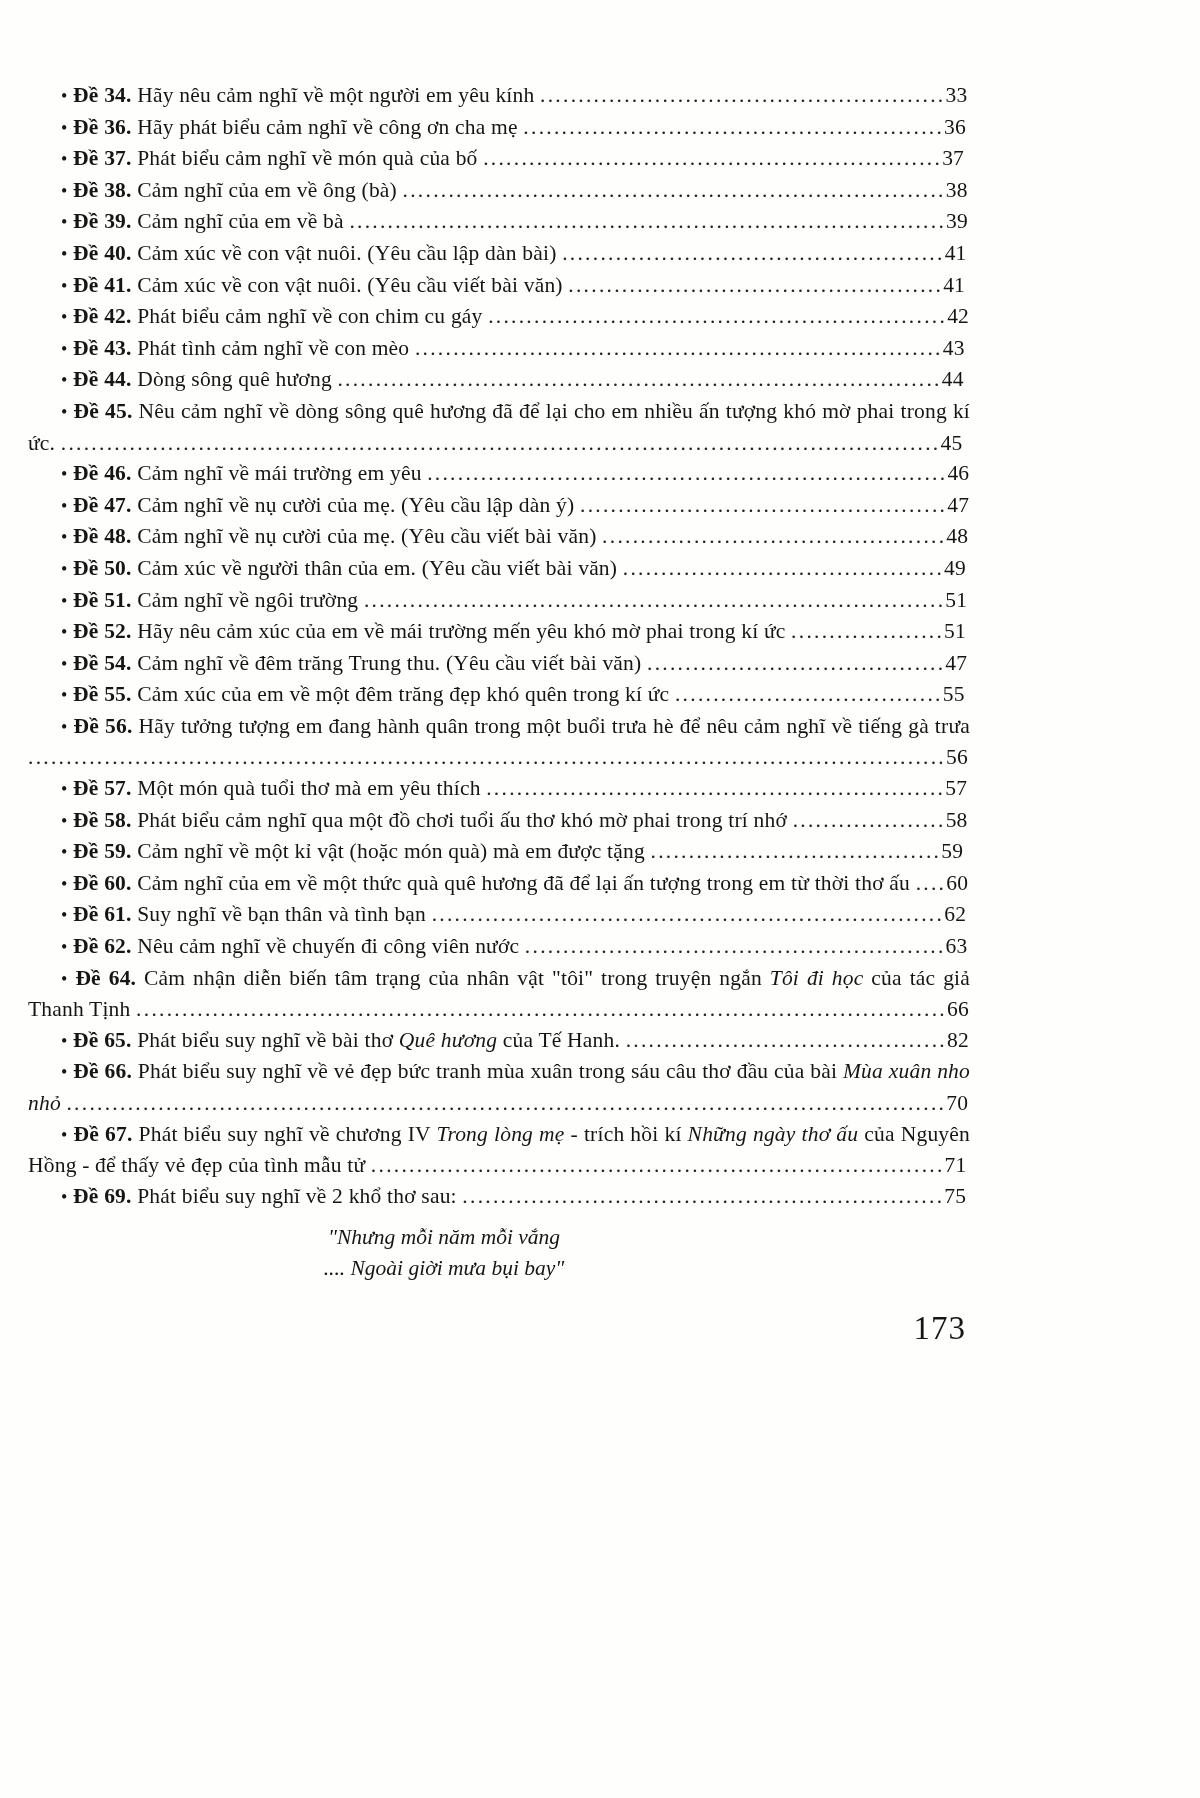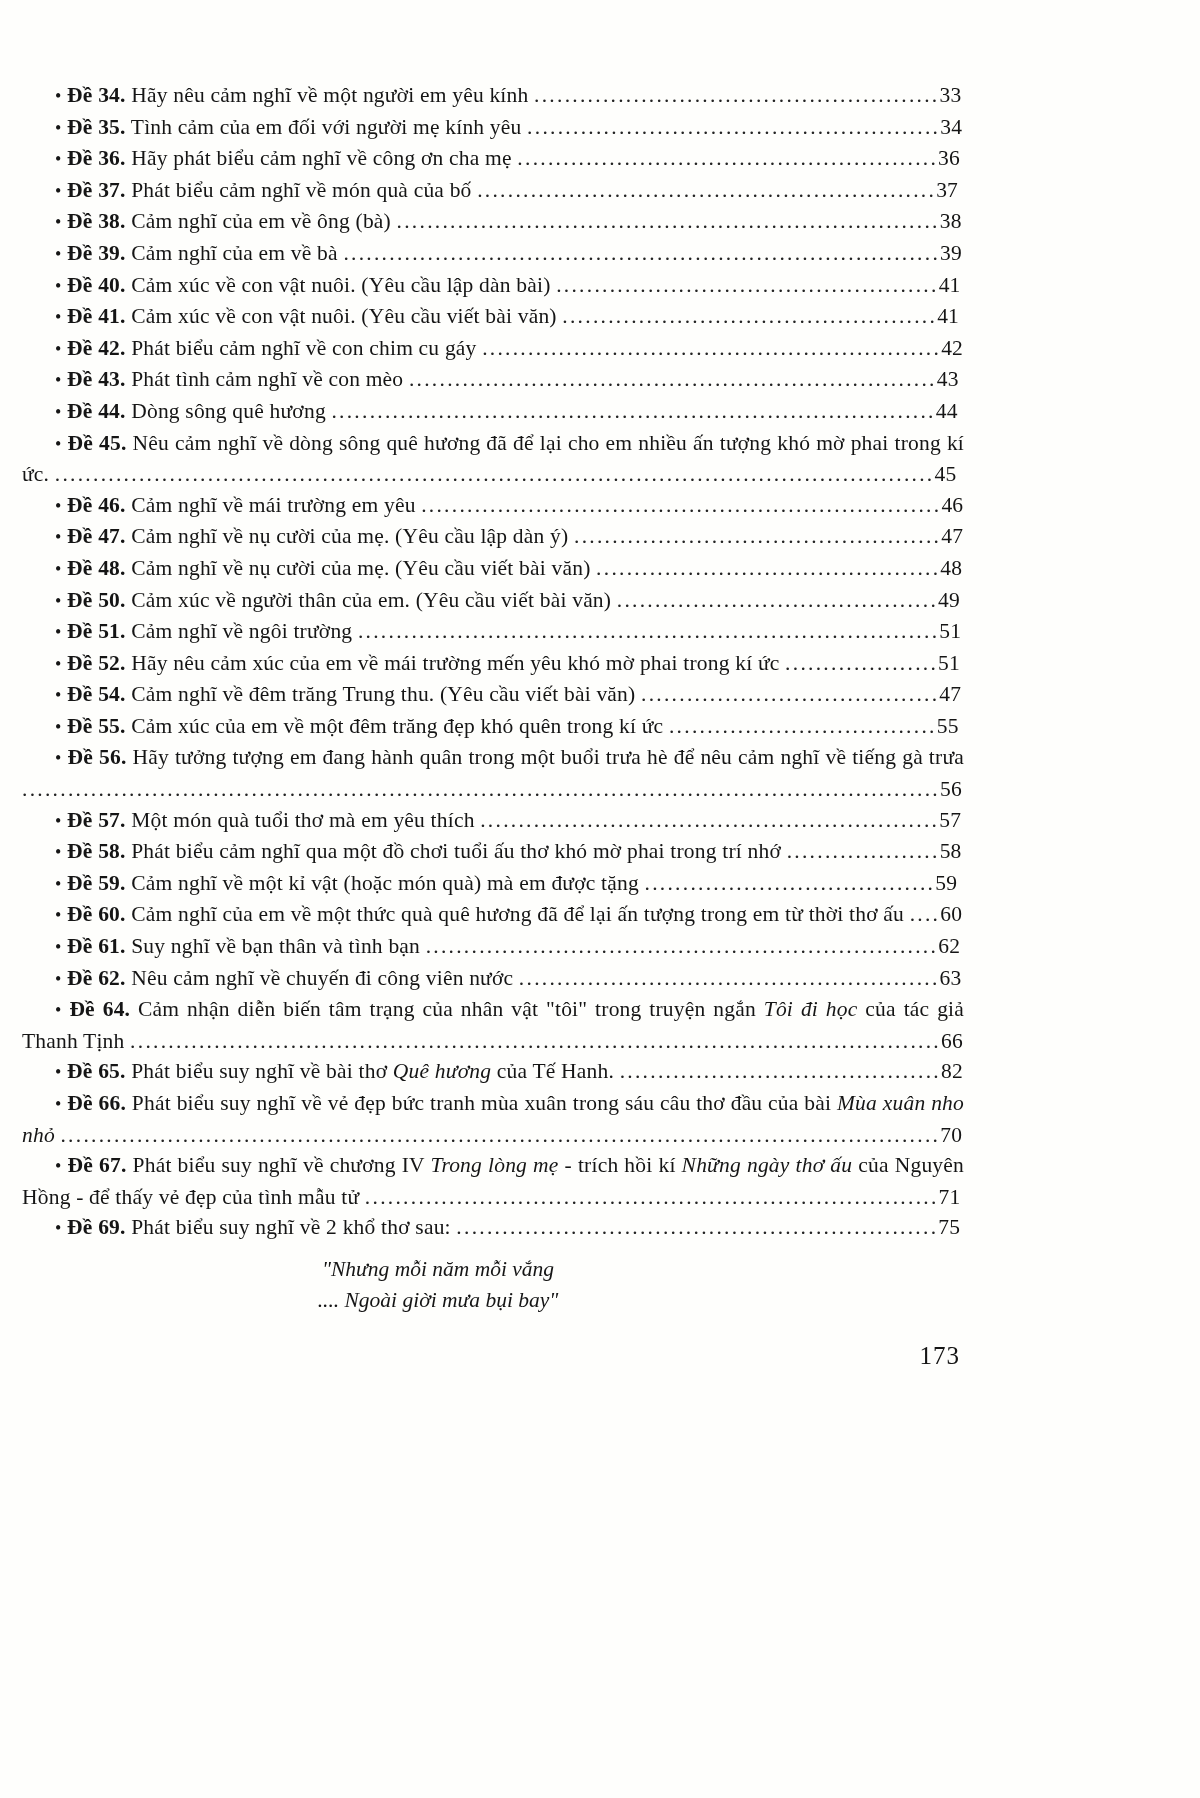--- a/index.html
+++ b/index.html
@@ -3,68 +3,61 @@
 <meta charset="utf-8">
 <style>
   html,body{margin:0;padding:0}
   body{
     width:1200px;height:1798px;
     background:#fdfdfa;
     color:#151515;
     font-family:"Liberation Serif","DejaVu Serif",serif;
   }
   .sheet{position:relative;width:1200px;height:1798px;overflow:hidden;background:#fefefc}
-  .col{position:absolute;left:22px;top:80px;width:942px}
+  .col{position:absolute;left:28px;top:80px;width:942px}
   .entry{
     font-size:21.5px;line-height:30.6px;
     text-align:justify;
     text-indent:33px;
     letter-spacing:.2px;
   }
   .entry b.label{white-space:nowrap}
   .bullet{font-size:18px}
   .leader{word-spacing:-3.5px;color:#232323}
   .pg{white-space:nowrap}
   .quote{
     margin-top:10px;
     text-align:center;
     font-style:italic;
     font-size:21.5px;line-height:31px;
     padding-right:110px;
   }
   .pagenum{
     margin-top:26px;
     text-align:right;
-    font-size:25px;
+    font-size:33px;
     letter-spacing:1px;
     padding-right:4px;
   }
 </style>
 </head>
 <body>
 
 <div class="sheet">
   <div class="col">
     <div id="toc">
         <div class="entry">
     <span class="bullet">•</span>
     <b class="label">Đề 34.</b>
     <span class="title"><span>Hãy nêu cảm nghĩ về một người em yêu kính</span></span>
     <span class="leader">. . . . . . . . . . . . . . . . . . . . . . . . . . . . . . . . . . . . . . . . . . . . . . . . . . . . . </span>
     <span class="pg">33</span>
   </div>
         <div class="entry">
     <span class="bullet">•</span>
-    <b class="label">Đề 35.</b>
-    <span class="title"><span>Tình cảm của em đối với người mẹ kính yêu</span></span>
-    <span class="leader">. . . . . . . . . . . . . . . . . . . . . . . . . . . . . . . . . . . . . . . . . . . . . . . . . . . . . . </span>
-    <span class="pg">34</span>
-  </div>
-        <div class="entry">
-    <span class="bullet">•</span>
     <b class="label">Đề 36.</b>
     <span class="title"><span>Hãy phát biểu cảm nghĩ về công ơn cha mẹ</span></span>
     <span class="leader">. . . . . . . . . . . . . . . . . . . . . . . . . . . . . . . . . . . . . . . . . . . . . . . . . . . . . . . </span>
     <span class="pg">36</span>
   </div>
         <div class="entry">
     <span class="bullet">•</span>
     <b class="label">Đề 37.</b>
     <span class="title"><span>Phát biểu cảm nghĩ về món quà của bố</span></span>
     <span class="leader">. . . . . . . . . . . . . . . . . . . . . . . . . . . . . . . . . . . . . . . . . . . . . . . . . . . . . . . . . . . . </span>

